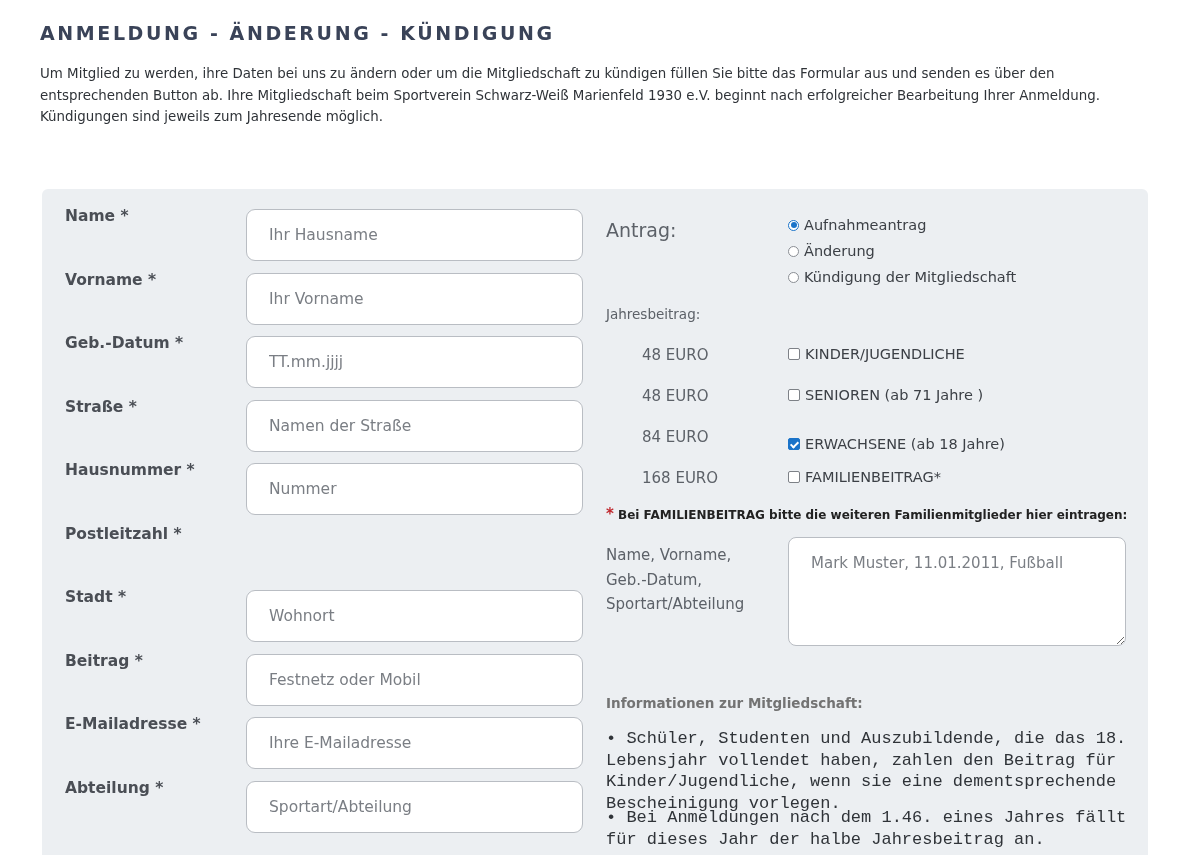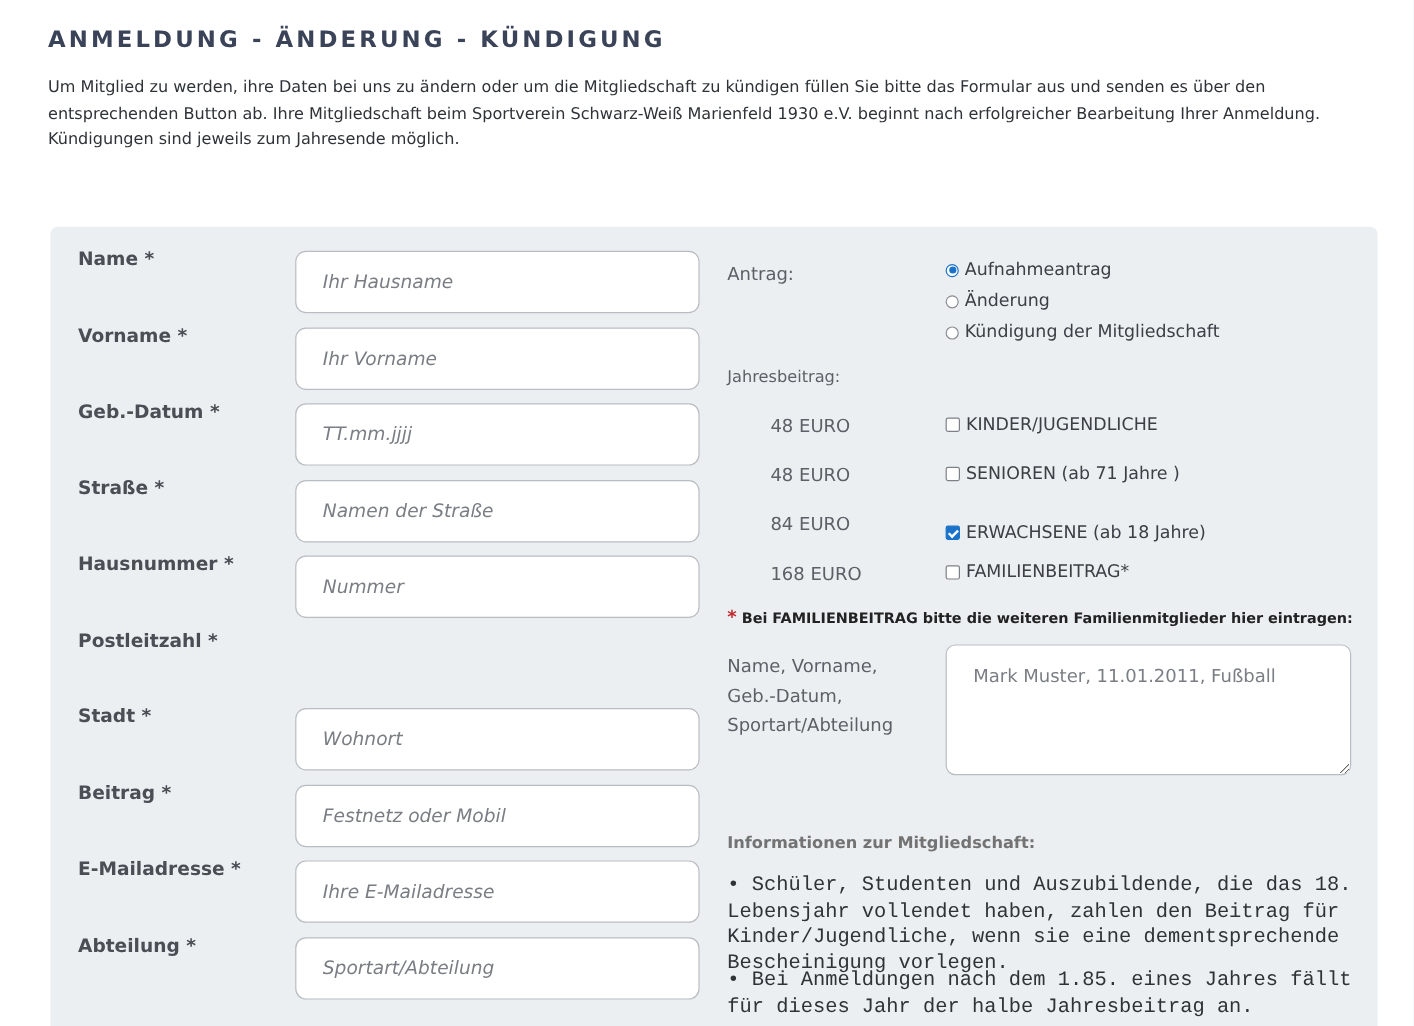--- a/index.html
+++ b/index.html
@@ -27,25 +27,24 @@
   .row .lbl {
     position: absolute; left: 23px; top: 18px;
     font-size: 15.5px; font-weight: bold; color: #4a4e55;
   }
   .row .inp {
     position: absolute; left: 204px; top: 20px; width: 337px; height: 52px;
     box-sizing: border-box; border: 1px solid #b9bdc3; border-radius: 9px;
     background: #fff; padding: 0 22px;
     font-family: "DejaVu Sans", sans-serif; font-size: 15.5px; color: #333;
     outline: none;
-    font-style: italic;
   }
   .row .inp::placeholder { color: #7a7e84; }
 
-  .rc { position: absolute; font-size: 15px; color: #5c6168; }
+  .rc { position: absolute; font-size: 19px; color: #5c6168; }
   .radio-row, .cb-row {
     position: absolute; left: 746px; display: flex; align-items: center;
     font-size: 14.5px; color: #3c4046;
   }
   .radio {
     width: 11px; height: 11px; border-radius: 50%;
     border: 1px solid #8a8e94; background: #fff; margin-right: 5px; box-sizing: border-box;
     position: relative;
   }
   .radio.on { border: 1px solid #1a73c9; }
@@ -182,14 +181,14 @@
 
   <div class="fam-label">
     <div>Name, Vorname,</div>
     <div>Geb.-Datum,</div>
     <div>Sportart/Abteilung</div>
   </div>
   <textarea class="textarea" placeholder="Mark Muster, 11.01.2011, Fußball" style=""></textarea>
 
   <div class="info-title">Informationen zur Mitgliedschaft:</div>
   <p class="info-p" style="top:539px;">• Schüler, Studenten und Auszubildende, die das 18. Lebensjahr vollendet haben, zahlen den Beitrag für Kinder/Jugendliche, wenn sie eine dementsprechende Bescheinigung vorlegen.</p>
-  <p class="info-p" style="top:618px;">• Bei Anmeldungen nach dem 1.85. eines Jahres fällt für dieses Jahr der halbe Jahresbeitrag an.</p>
+  <p class="info-p" style="top:618px;">• Bei Anmeldungen nach dem 1.46. eines Jahres fällt für dieses Jahr der halbe Jahresbeitrag an.</p>
 </div>
 
 </body></html>

